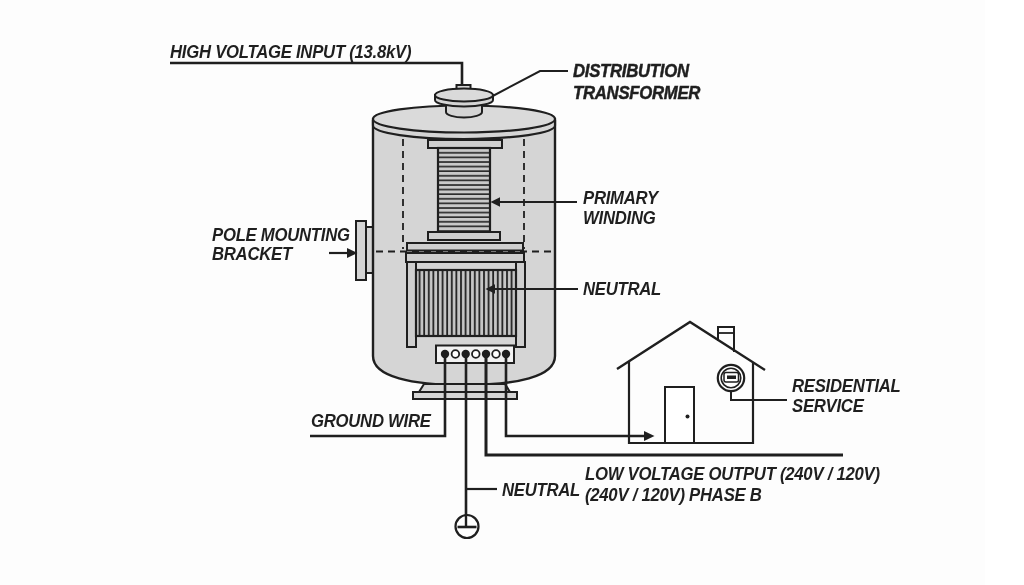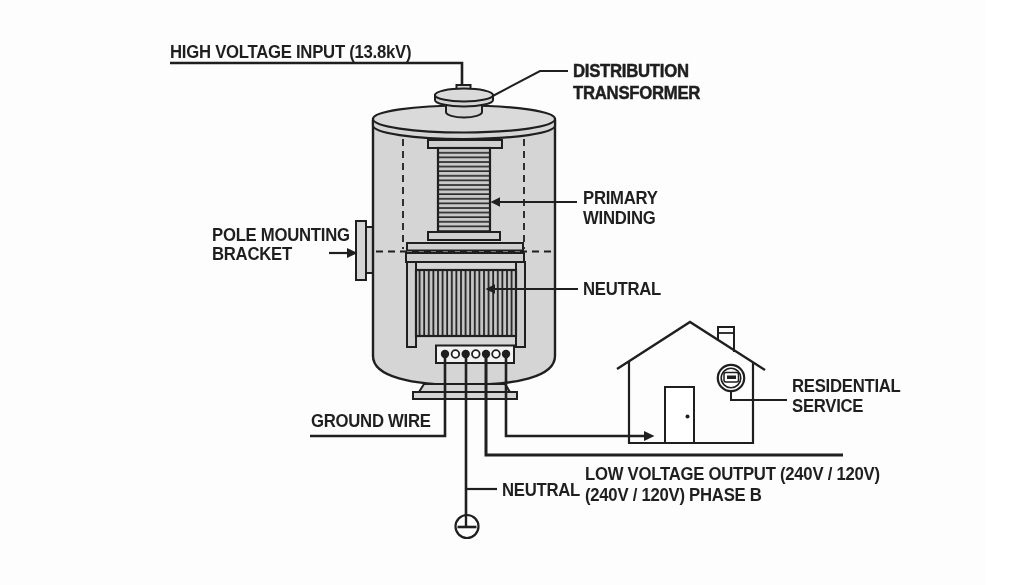--- a/index.html
+++ b/index.html
@@ -2,20 +2,21 @@
 <html style="--c-line: #1f1f1f; --c-tank-fill: #d5d5d5; --c-tank-top-fill: #dadada; --c-frame-fill: #cfcfcf; --c-terminal-fill: #f2f2f2; --c-background: #fdfdfd;"><head>
 <meta charset="utf-8">
 <style>
   html,body{margin:0;padding:0;}
   #stage{
     position:relative;
     width:985px;height:585px;
     background:var(--c-background,#fdfdfd);
     overflow:hidden;
     font-family:"Liberation Sans",sans-serif;
+    font-style:italic;
   }
   #diagram-svg{position:absolute;left:0;top:0;}
   .ln{stroke:var(--c-line,#1f1f1f);fill:none;}
   .fill-tank{fill:var(--c-tank-fill,#d5d5d5);stroke:var(--c-line,#1f1f1f);}
   .fill-top{fill:var(--c-tank-top-fill,#dadada);stroke:var(--c-line,#1f1f1f);}
   .fill-frame{fill:var(--c-frame-fill,#cfcfcf);stroke:var(--c-line,#1f1f1f);}
   .fill-term{fill:var(--c-terminal-fill,#f2f2f2);stroke:var(--c-line,#1f1f1f);}
   .fill-white{fill:#ffffff;stroke:var(--c-line,#1f1f1f);}
   .fill-line{fill:var(--c-line,#1f1f1f);stroke:none;}
   .dash{stroke-dasharray:7 5;}

